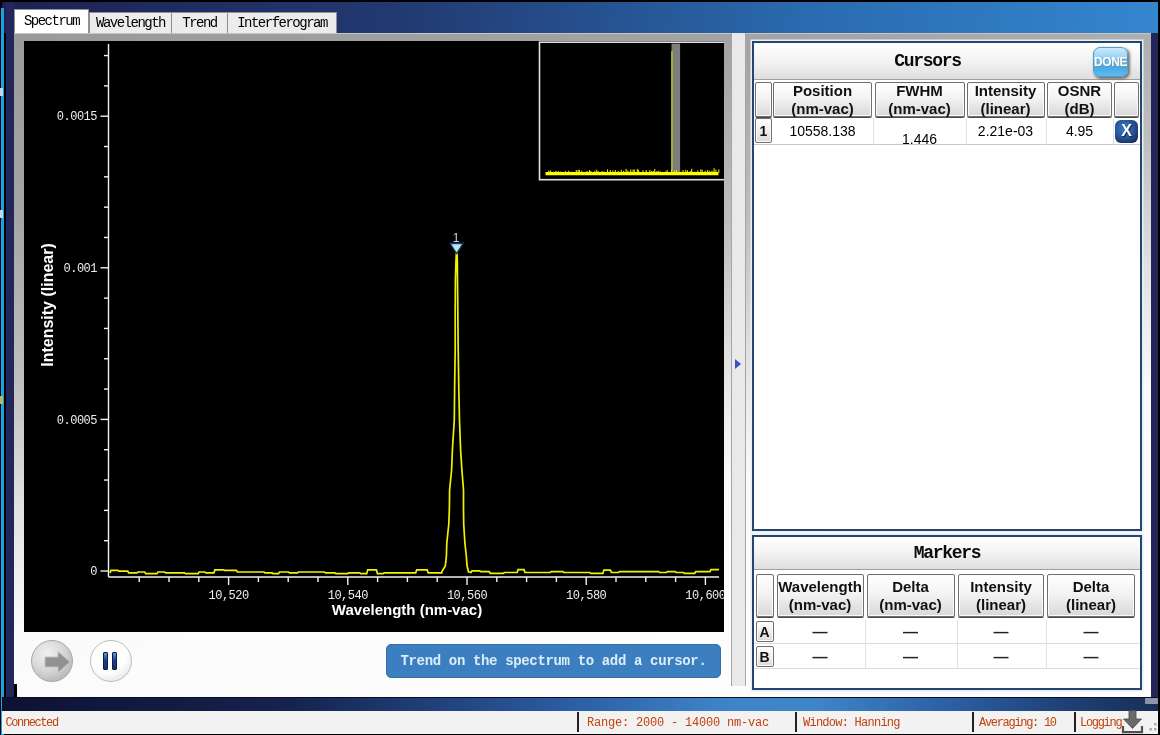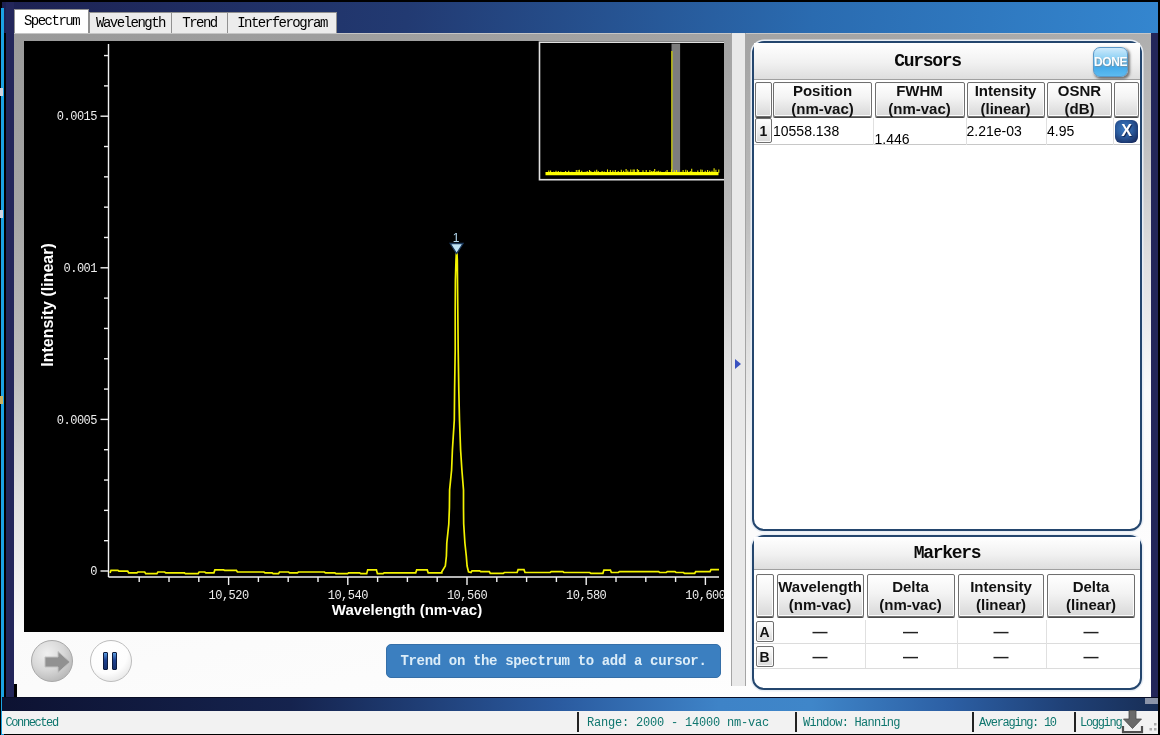--- a/index.html
+++ b/index.html
@@ -21,38 +21,38 @@
 #plot{position:absolute;left:24px;top:41px}
 #split{left:731px;top:33px;width:15px;height:653px;background:#e9e9e9;border-left:1px solid #a5a5a5;border-right:1px solid #a5a5a5}
 #splarr{left:735px;top:358.5px;width:0;height:0;border-left:6.5px solid #3a52c0;border-top:5px solid transparent;border-bottom:5px solid transparent}
 #nub{left:14px;top:684px;width:2.5px;height:13px;background:#000}
 #banner{left:386px;top:643.5px;width:335px;height:34px;background:#3b7fc0;border:1px solid #356fa8;border-radius:5px;
  font:bold 14px "Liberation Mono",monospace;letter-spacing:-0.35px;color:#dcedf8;text-align:center;line-height:32px}
 .cbtn{position:absolute;width:42px;height:42px;border-radius:50%}
 #play{left:30.5px;top:640px;background:radial-gradient(circle at 38% 32%,#f0f0f0 0%,#d8d8d8 45%,#bcbcbc 75%,#b0b0b0 100%);border:1.5px solid #a8a8a8}
 #pause{left:89.5px;top:640px;background:radial-gradient(circle at 40% 30%,#ffffff 0%,#fdfdfd 55%,#e8e8e8 80%,#dcdcdc 100%);border:1.5px solid #bdbdbd}
 .pbar{position:absolute;width:5px;height:18px;top:10.5px;background:linear-gradient(180deg,#5a9be0 0%,#1c3f8e 45%,#16306e 100%);border:1px solid #0d1c3f;border-radius:1px}
-.panel{position:absolute;left:752px;width:390px;background:#fff;border:2px solid #24466e;border-radius:12px;box-shadow:0 0 0 1.5px #e8eef5}
+.panel{position:absolute;left:752px;width:390px;background:#fff;border:2px solid #24466e;border-radius:0;box-shadow:0 0 0 1.5px #e8eef5}
 .phead{position:absolute;left:0;top:0;width:100%;background:linear-gradient(180deg,#ffffff 0%,#f1f1f1 55%,#dedede 100%);border-bottom:1px solid #a0a0a0;
  font:bold 18px "Liberation Mono",monospace;letter-spacing:-1.3px;color:#0a0a0a;text-align:center}
 .hc{position:absolute;background:linear-gradient(180deg,#ffffff 0%,#f3f3f3 45%,#d8d8d8 100%);border:1px solid #6f6f6f;border-radius:2px;
  box-shadow:inset 0 0 0 1px #fbfbfb,0 1px 0 #4a4a4a;font:bold 15px/18px "Liberation Sans",sans-serif;color:#111;text-align:center;display:flex;align-items:center;justify-content:center}
 .rl{position:absolute;background:linear-gradient(180deg,#ffffff 0%,#ececec 55%,#d9d9d9 100%);border:1px solid #6f6f6f;border-radius:2px;
  box-shadow:inset 0 0 0 1px #fbfbfb;font:bold 14px "Liberation Sans",sans-serif;color:#111;text-align:center}
-.val{position:absolute;font:14px "Liberation Sans",sans-serif;color:#000;text-align:left}
+.val{position:absolute;font:14px "Liberation Sans",sans-serif;color:#000;text-align:center}
 .dash{position:absolute;font:bold 15px "Liberation Sans",sans-serif;color:#222;text-align:center}
 .csep{position:absolute;width:1px;background:#e0e0e0}
 #done{position:absolute;left:339px;top:3.5px;width:35px;height:30px;border-radius:7px;
  background:linear-gradient(180deg,#cdeafc 0%,#8ed1f4 38%,#45aae9 68%,#5cbbf0 100%);border:1px solid #5a98c8;
  box-shadow:1.5px 1.5px 2.5px rgba(40,40,40,0.6);font:bold 12px "Liberation Sans",sans-serif;color:#fdfdfd;text-align:center;line-height:29px;
  text-shadow:1px 1px 1px #6a93ad;letter-spacing:-0.4px}
 #xbtn{position:absolute;left:361px;top:77px;width:23px;height:23px;border-radius:6px;
  background:radial-gradient(circle at 42% 38%,#3c7cc4 0%,#2c5da0 40%,#162a5e 85%,#111c42 100%);
  font:bold 16px "Liberation Sans",sans-serif;color:#fff;text-align:center;line-height:22px;text-shadow:1px 1px 1px #10234d}
-.st{position:absolute;top:716px;font:12px "Liberation Mono",monospace;letter-spacing:-1.3px;color:#0f766e;white-space:pre}
+.st{position:absolute;top:716px;font:12px "Liberation Mono",monospace;letter-spacing:-1.3px;color:#c2410c;white-space:pre}
 .sep{position:absolute;top:712px;width:1.5px;height:20px;background:#222}
 #grip{left:1146px;top:722px}
 </style></head>
 <body>
 <div class="abs" id="band"></div>
 <div class="abs" id="lcol"></div>
 <div class="abs" id="cyan"></div>
 <div class="abs" id="rcol"></div>
 <div class="abs" id="client"></div>
 <div class="abs" id="bstrip"></div>

